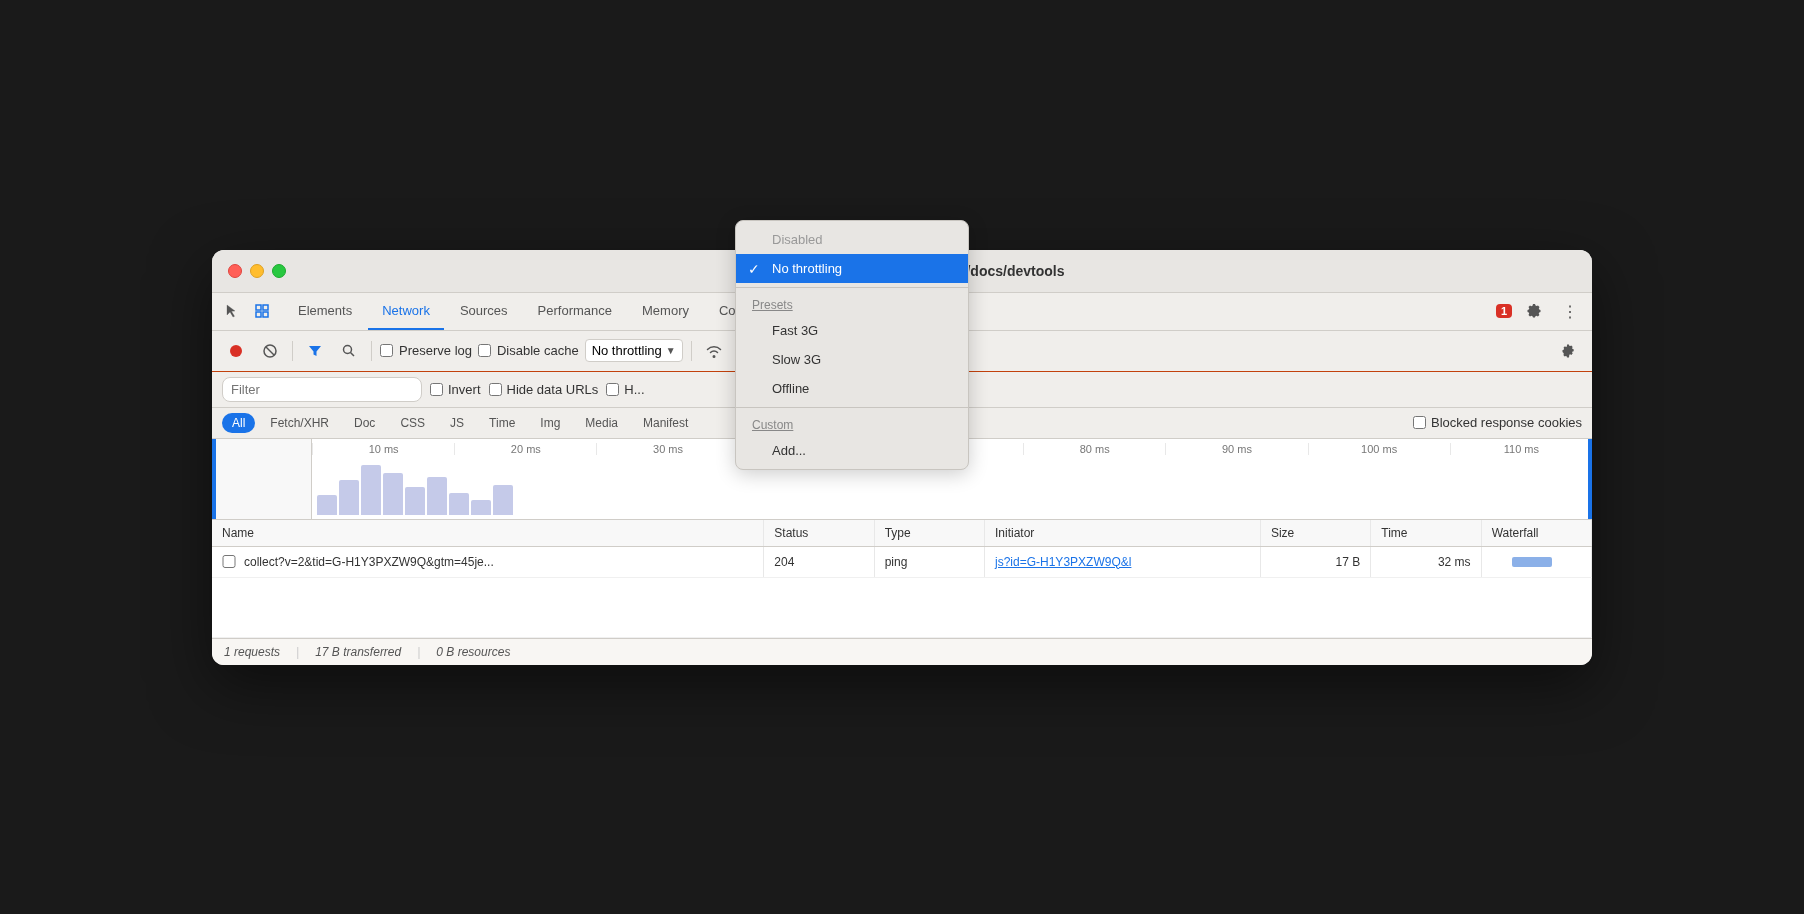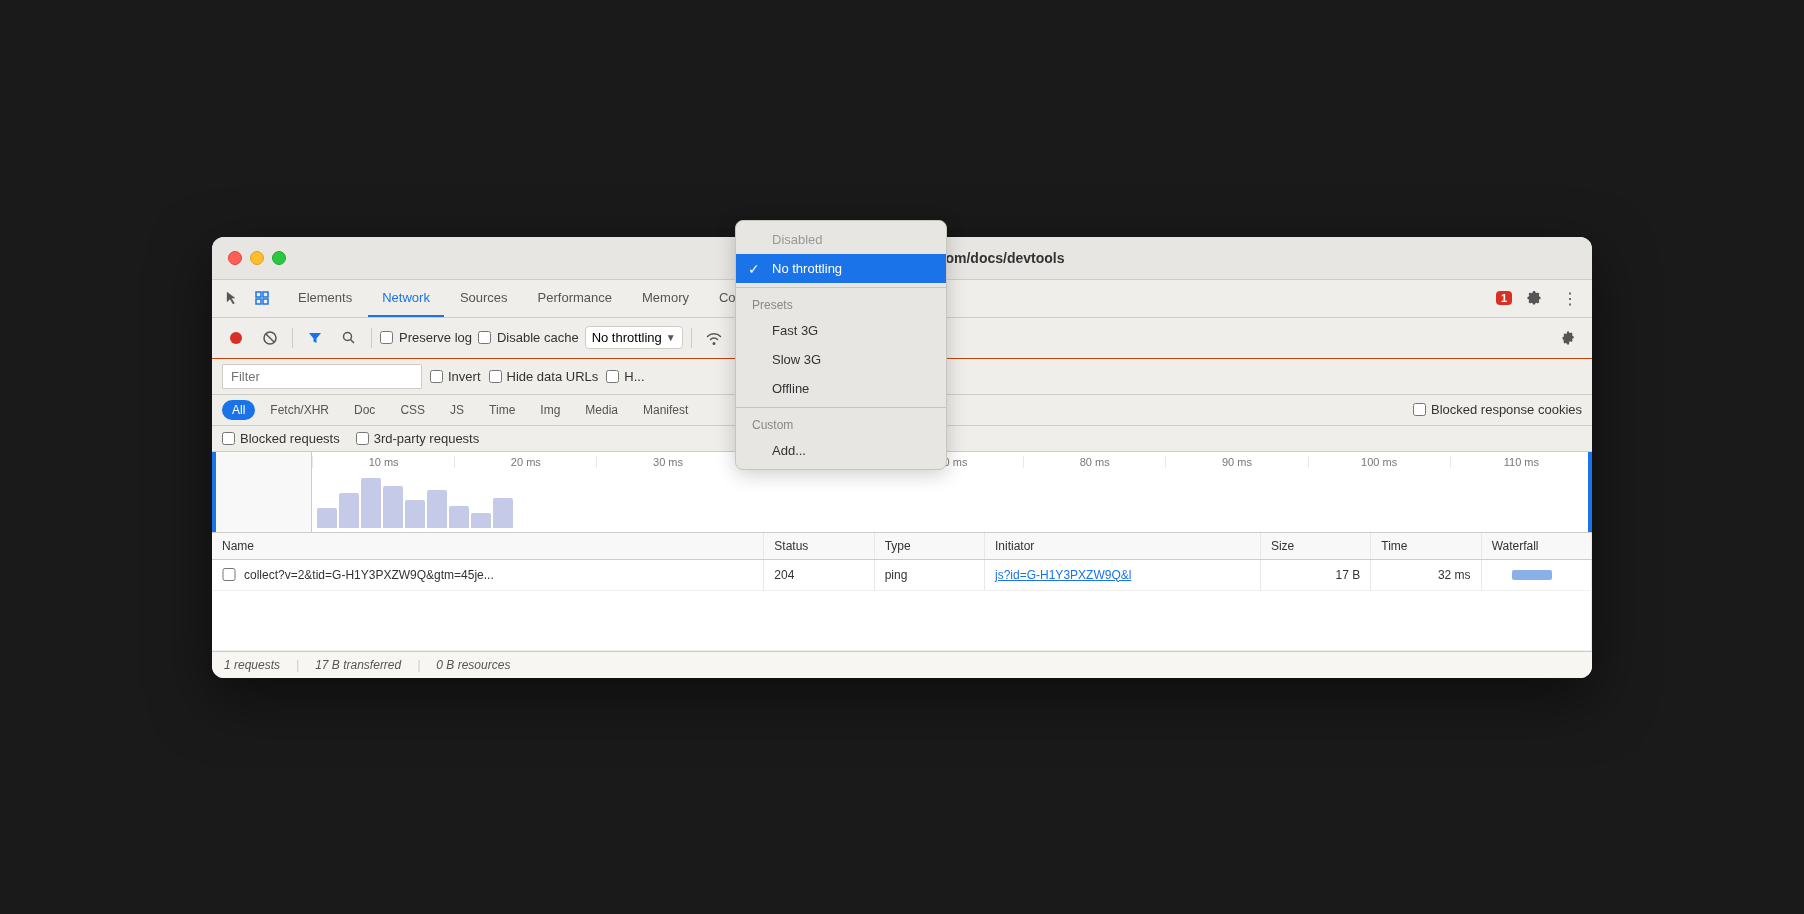--- a/index.html
+++ b/index.html
@@ -178,21 +178,21 @@
     .filter-row {
       background: #f0eeeb;
       display: flex;
       align-items: center;
       padding: 5px 10px;
       gap: 8px;
       border-bottom: 1px solid #d0cdc8;
     }
     .filter-input {
       border: 1px solid #d0cdc8;
-      border-radius: 1px;
+      border-radius: 8px;
       padding: 4px 8px;
       font-size: 13px;
       width: 200px;
       background: white;
       outline: none;
       color: #333;
     }
     .filter-checkbox {
       display: flex;
       align-items: center;
@@ -360,21 +360,21 @@
       gap: 16px;
       font-style: italic;
     }
     .status-divider {
       color: #ccc;
     }
     .dropdown-menu {
       position: absolute;
       top: 220px;
       left: 735px;
-      width: 212px;
+      width: 234px;
       background: #e8e6e3;
       border: 1px solid #c8c5c0;
       border-radius: 8px;
       box-shadow: 0 4px 20px rgba(0,0,0,0.2);
       z-index: 200;
       padding: 4px 0;
       overflow: hidden;
     }
     .dropdown-item {
       display: flex;
@@ -398,20 +398,21 @@
     .dropdown-separator {
       height: 1px;
       background: #c8c5c0;
       margin: 4px 0;
     }
     .dropdown-section-label {
       padding: 6px 16px 4px 16px;
       font-size: 12px;
       color: #888;
       font-weight: 500;
+      text-decoration: underline;
     }
     
     .waterfall-bar-container {
       display: flex;
       align-items: center;
       height: 14px;
     }
     .waterfall-bar {
       height: 10px;
       background: #8bb0e8;
@@ -589,30 +590,20 @@
     <button class="type-btn">Media</button>
     <button class="type-btn">Manifest</button>
     <div class="type-filters-right">
       <label class="filter-checkbox">
         <input type="checkbox" style="">
         <span>Blocked response cookies</span>
       </label>
     </div>
   </div>
 
-  <div class="blocked-row">
-    <label class="filter-checkbox">
-      <input type="checkbox" style="">
-      <span>Blocked requests</span>
-    </label>
-    <label class="filter-checkbox">
-      <input type="checkbox" style="">
-      <span>3rd-party requests</span>
-    </label>
-  </div>
 
   <div class="timeline-row">
     <div class="timeline-left-gutter">
       <div class="timeline-left-indicator"></div>
     </div>
     <div class="timeline-area">
       <div class="timeline-ticks">
         <div class="timeline-tick">10 ms</div>
         <div class="timeline-tick">20 ms</div>
         <div class="timeline-tick">30 ms</div>

